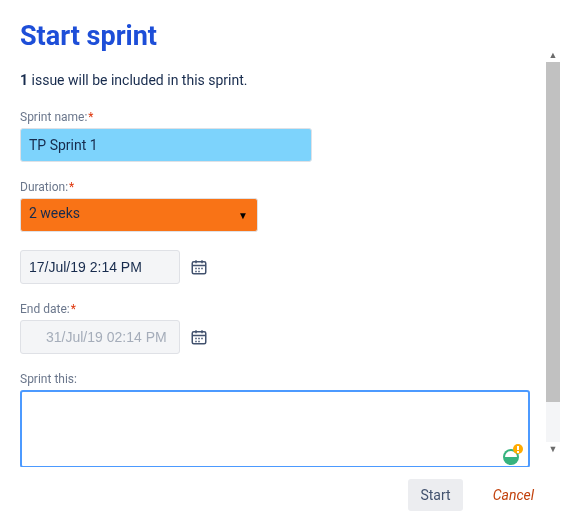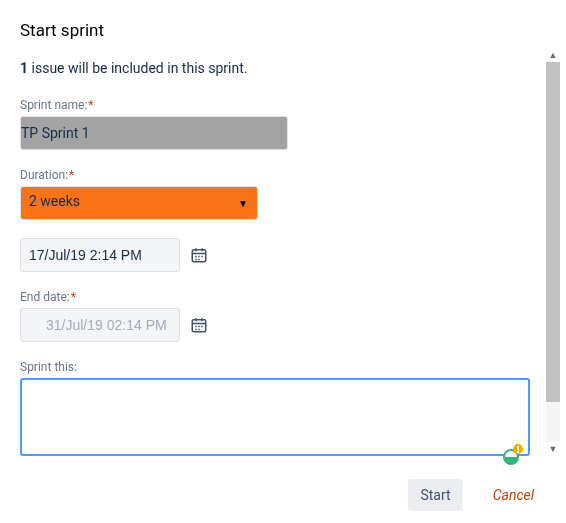--- a/index.html
+++ b/index.html
@@ -45,23 +45,23 @@
       height: 14px;
       display: flex;
       align-items: center;
       justify-content: center;
       font-size: 9px;
       color: #6b6b6b;
     }
     .scrollbar-arrow.up { top: 48px; }
     .scrollbar-arrow.down { top: 442px; }
     h2.title {
-      font-size: 17px;
-      font-weight: 400;
-      color: #000000;
+      font-size: 27px;
+      font-weight: 700;
+      color: #1d4ed8;
       margin-bottom: 20px;
     }
     .subtitle {
       font-size: 14px;
       color: #172B4D;
       margin-bottom: 22px;
     }
     .subtitle .bold {
       font-weight: 700;
     }
@@ -74,26 +74,26 @@
       color: #6B778C;
       margin-bottom: 4px;
     }
     .required {
       color: #DE350B;
       font-size: 12px;
       vertical-align: top;
       margin-left: 1px;
     }
     .text-input {
-      width: 268px;
+      width: 292px;
       height: 34px;
-      padding: 6px 0;
+      padding: 6px 8px;
       border: 1px solid #DFE1E6;
       border-radius: 3px;
-      background: #a3a3a3;
+      background: #7dd3fc;
       font-size: 14px;
       color: #172B4D;
       font-family: inherit;
     }
     .select-wrap {
       position: relative;
       width: 238px;
     }
     .select-input {
       width: 100%;

